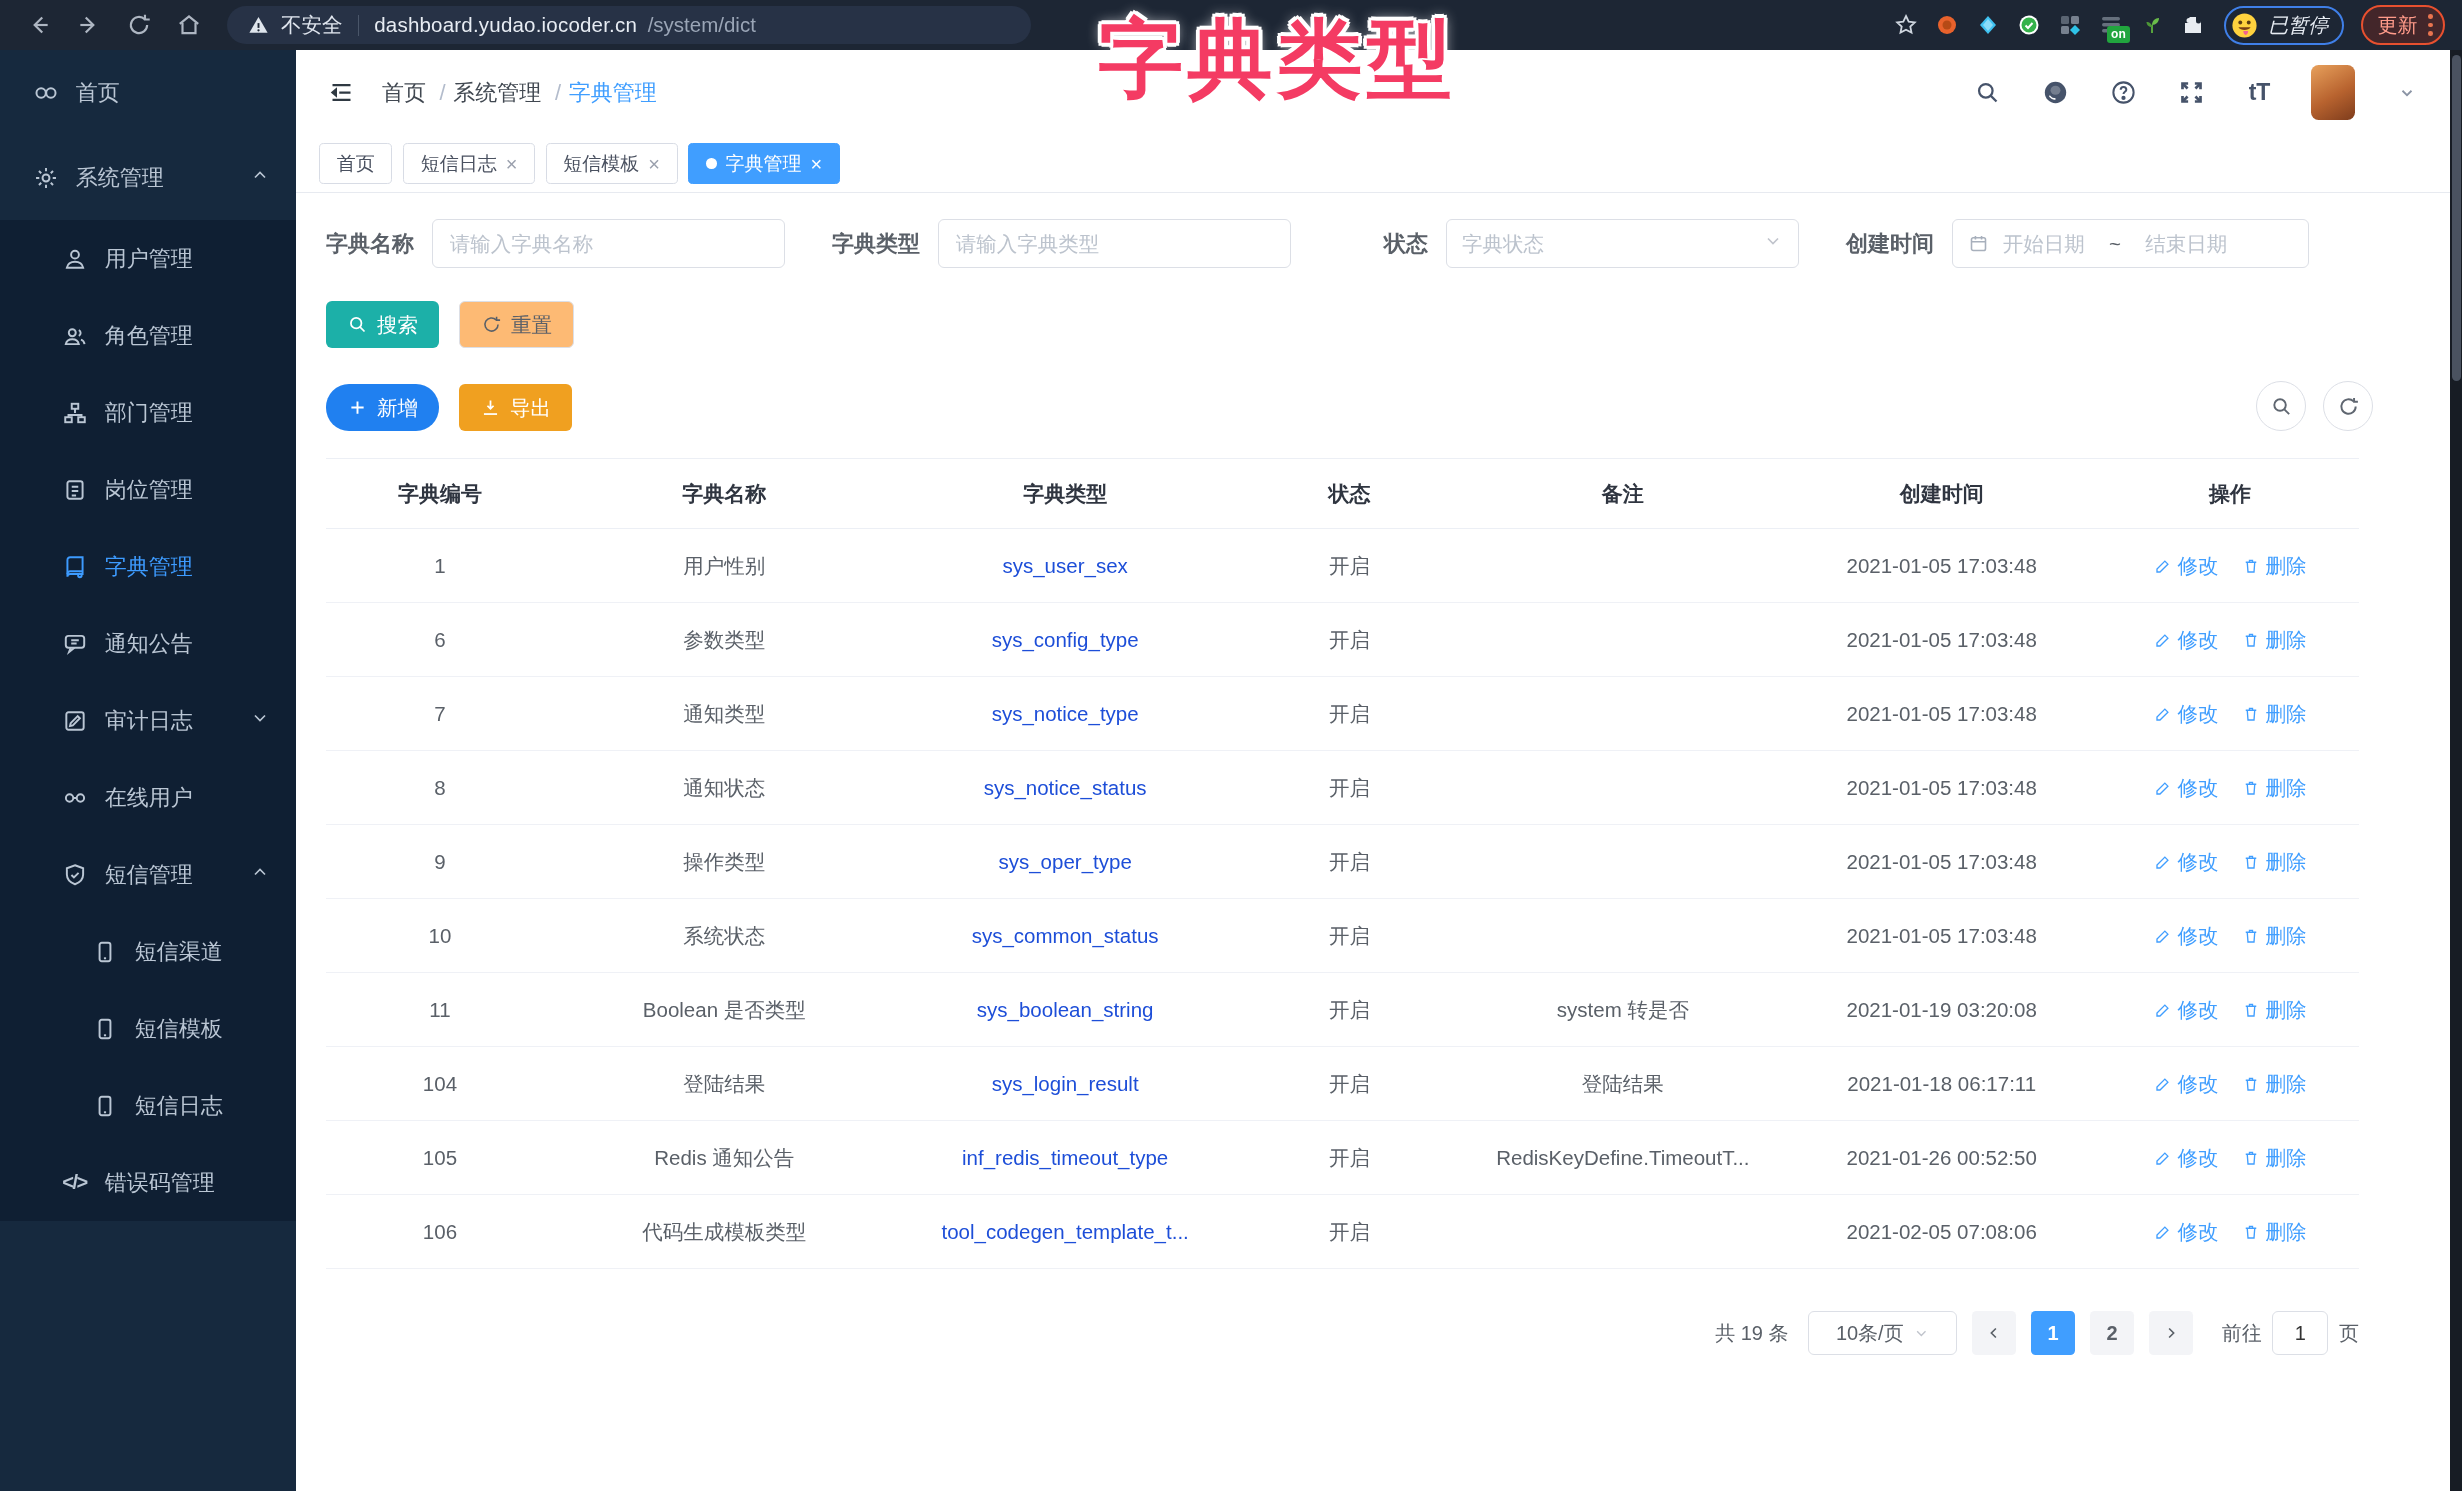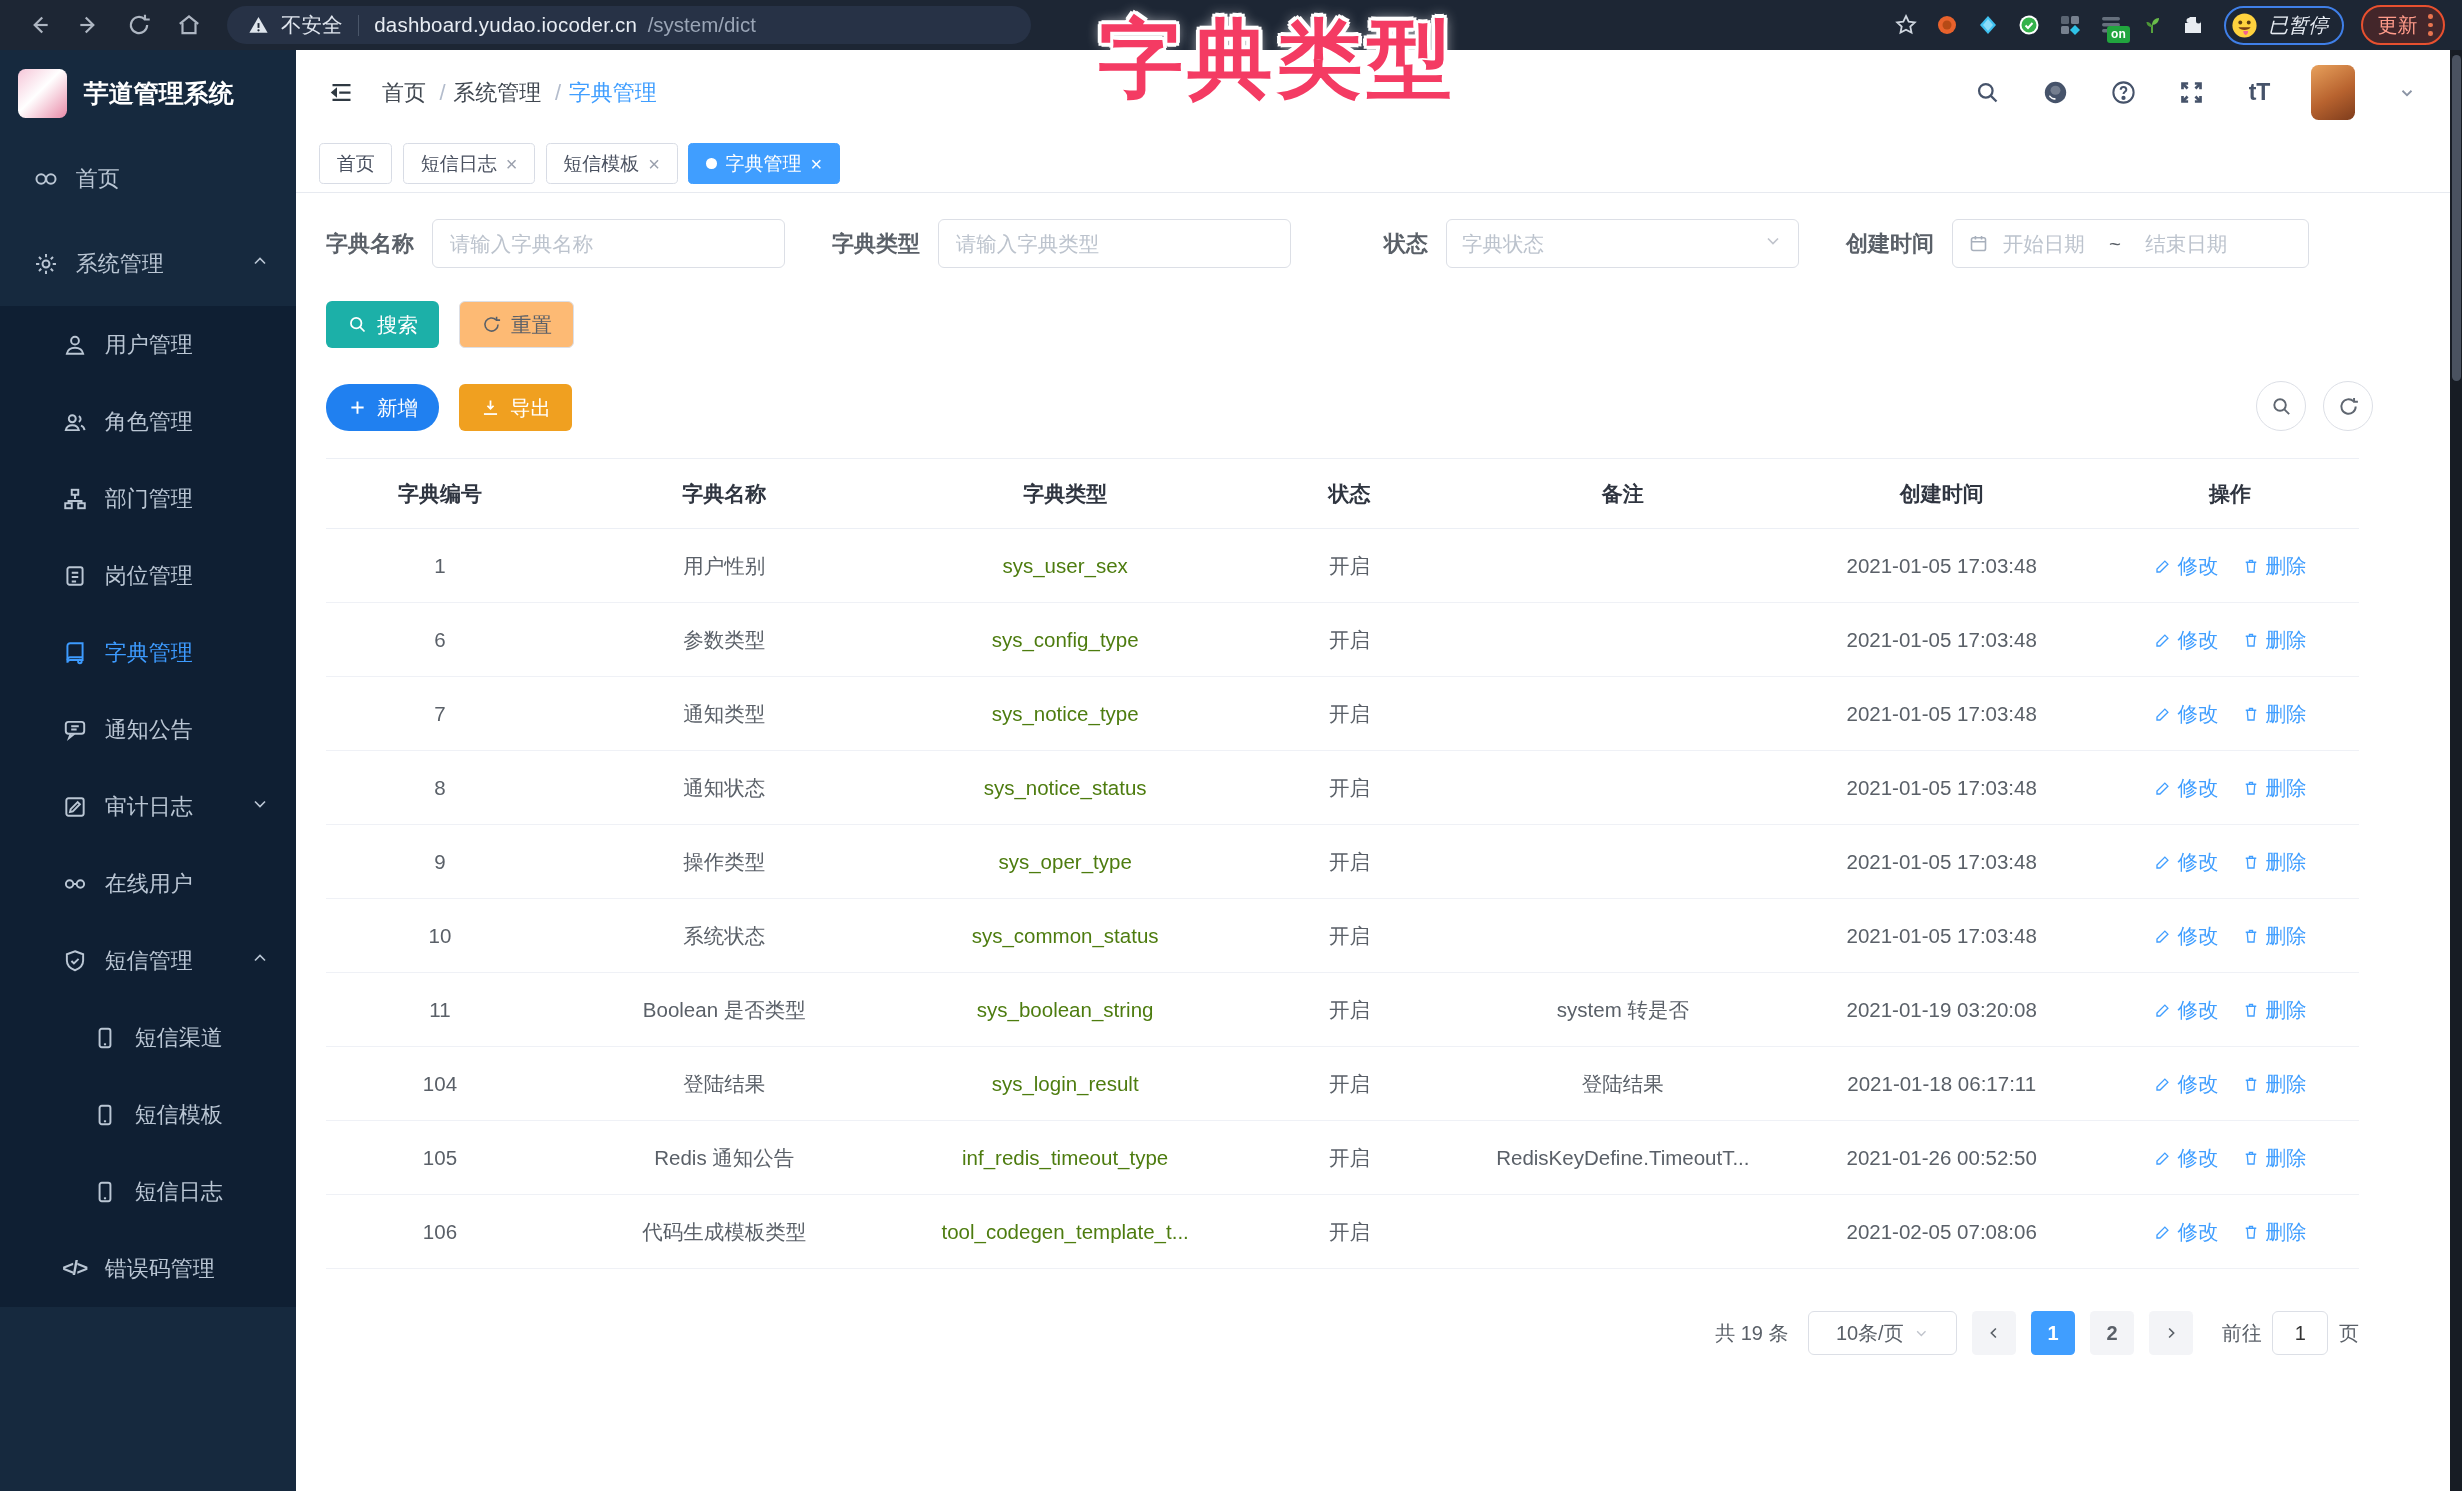--- a/index.html
+++ b/index.html
@@ -93,21 +93,21 @@
   .tool-circles { position:absolute; right:47px; top:-3px; display:flex; gap:16.7px; }
   .circle-btn { width:50px; height:50px; border-radius:50%; border:1.5px solid #dcdfe6; background:#fff; display:flex; align-items:center; justify-content:center; color:#5f6670; cursor:pointer; }
   .circle-btn svg { width:23px; height:23px; }
 
   
   .table { margin-top:27px; width:2033px; font-size:20.5px; color:#5a6068; }
   .t-head { display:flex; border-top:1.5px solid #eceff5; border-bottom:1.5px solid #eceff5; height:71px; align-items:center; font-weight:700; color:#2f3540; font-size:21px; }
   .t-row { display:flex; height:74px; align-items:center; border-bottom:1.5px solid #eff1f6; }
   .tc { text-align:center; overflow:hidden; text-overflow:ellipsis; white-space:nowrap; padding:0 7.6px; }
   .c0{width:228px;} .c1{width:341px;} .c2{width:341px;} .c3{width:228px;} .c4{width:319px;} .c5{width:319px;} .c6{width:258px;}
-  .link { color:#4d7c0f; cursor:pointer; }
+  .link { color:#1d4ed8; cursor:pointer; }
   .ops { display:flex; align-items:center; justify-content:center; gap:23px; }
   .op { display:inline-flex; align-items:center; gap:6px; color:#409eff; cursor:pointer; }
   .op svg { width:18px; height:18px; }
 
   
   .pager { margin-top:42px; width:2033px; display:flex; align-items:center; justify-content:flex-end; gap:15px; font-size:20px; color:#5a6068; }
   .p-total { margin-right:4.6px; }
   .p-size { width:149px; height:44px; border:1.5px solid #dcdfe6; border-radius:6px; display:flex; align-items:center; justify-content:center; gap:9px; color:#5a6068; cursor:pointer; }
   .p-size svg { width:16.7px; height:16.7px; color:#c0c4cc; }
   .p-btn { min-width:44px; height:44px; border-radius:4.6px; background:#f3f4f7; display:flex; align-items:center; justify-content:center; color:#5a6068; cursor:pointer; }
@@ -238,24 +238,20 @@
           <i></i>
           <i></i>
           <i></i>
         </span>
     </div>
   </div>
 
   <div class="overlay-title">字典类型</div>
 
   <div class="sidebar">
-    <div class="logo-row">
-      <div class="logo-img"></div>
-      <div class="app-title">芋道管理系统</div>
-    </div>
     <div class="menu">
       <div class="m-item lvl1">
         <span class="mi">
             <svg viewBox="0 0 24 24" fill="none" stroke="currentColor" stroke-width="1.8">
               <circle cx="7.5" cy="12" r="4.3"></circle>
               <circle cx="16.5" cy="12" r="4.3"></circle>
               <path d="M11.8 12h.4"></path>
             </svg>
           </span>
         <span>首页</span>

